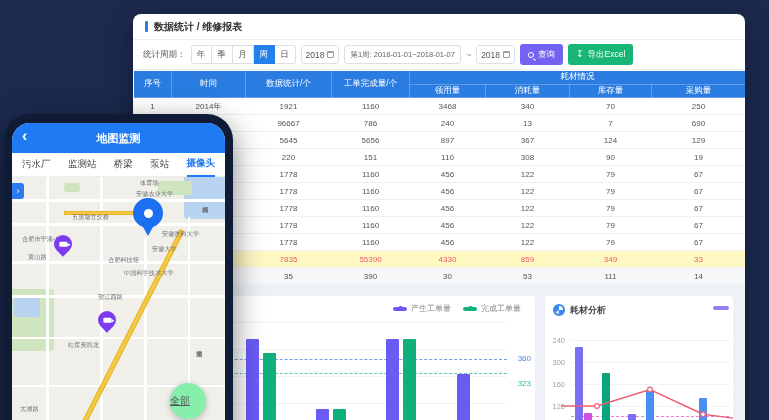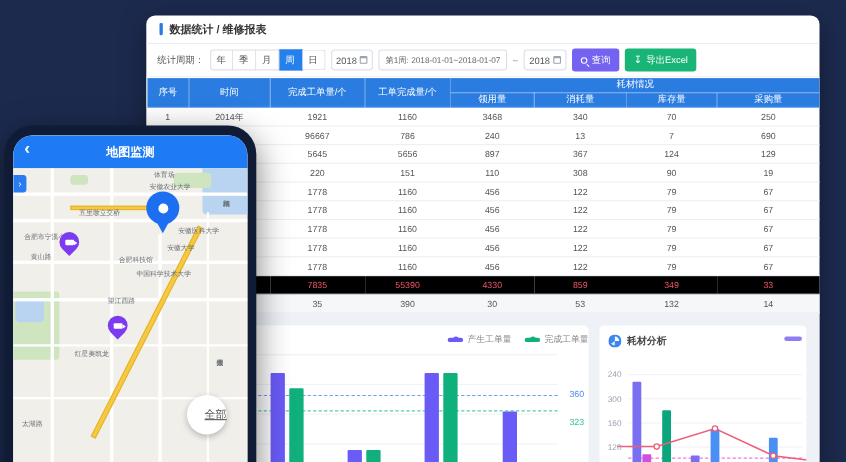--- a/index.html
+++ b/index.html
@@ -40,30 +40,30 @@
     left:5px; top:5px; transform:rotate(-45deg); }
   .dlicon { font-size:9px; line-height:1; }
 
   
   table.report { width:612px; border-collapse:collapse; table-layout:fixed; }
   table.report th { background:#2a7ce0; color:#fff; font-size:8.5px; font-weight:normal;
     border:1px solid rgba(255,255,255,.25); height:13px; }
   table.report th.main { height:27px; }
   table.report td { font-size:8px; color:#555; text-align:center; height:17px;
     border-bottom:1px solid #ecEFf4; border-bottom:1px solid #eceff4; }
-  tr.total-row td { background:#000000; color:#f0556a; }
+  tr.total-row td { background:#fef9c3; color:#f0556a; }
   tr.avg-row td { background:#f6f7f9; }
 
   
   .charts-row { position:absolute; left:0; top:270px; width:612px; height:230px;
     background:#eef1f6; display:flex; gap:10px; padding:12px; }
   .chart-card { background:#fff; border-radius:4px; position:relative; overflow:hidden; height:206px; }
   .chart-card.left { flex:1; }
   .chart-card.right { width:188px; }
-  .legend { position:absolute; top:7px; right:0; display:flex; gap:12px; }
+  .legend { position:absolute; top:7px; right:14px; display:flex; gap:12px; }
   .legend-item { display:flex; align-items:center; gap:4px; font-size:8px; color:#888; }
   .lmark { width:14px; height:4px; border-radius:2px; position:relative; }
   .lmark::after { content:""; position:absolute; width:5px; height:5px; border-radius:50%;
     left:4.5px; top:-0.5px; background:inherit; }
   .plot { position:absolute; left:10px; right:28px; top:26px; height:170px; }
   .gridline { position:absolute; left:0; right:0; height:1px; background:#f0f2f6; }
   .avg-line { position:absolute; left:0; right:0; height:0; border-top:1px dashed; opacity:.8; }
   .avg-label { position:absolute; font-size:8px; transform:translateY(-55%); }
   .bar { position:absolute; bottom:0; border-radius:1px 1px 0 0; }
 
@@ -103,22 +103,22 @@
     border-right:5px solid transparent; border-top:9px solid #1d6ff2; }
   .pin-dot { width:9px; height:9px; background:#fff; border-radius:50%; }
   .cam { position:absolute; width:18px; height:18px; background:#7c3bf0; border-radius:50% 50% 50% 0;
     transform:rotate(-45deg); z-index:2; display:flex; align-items:center; justify-content:center; cursor:pointer; }
   .cam-inner { transform:rotate(45deg); width:8px; height:5px; background:#fff; border-radius:1px; position:relative; }
   .cam-inner::after { content:""; position:absolute; right:-3px; top:0.5px; border-top:2px solid transparent;
     border-bottom:2px solid transparent; border-left:3px solid #fff; }
   .expander { position:absolute; left:0; top:6px; width:12px; height:16px; background:#2a7cf0;
     border-radius:0 3px 3px 0; color:#fff; font-size:9px; display:flex; align-items:center;
     justify-content:center; z-index:2; cursor:pointer; }
-  .all-btn { position:absolute; width:36px; height:36px; background:#ffffff; border-radius:50%;
-    box-shadow:0 2px 6px rgba(0,0,0,.25); display:flex; align-items:center; justify-content:flex-end;
+  .all-btn { position:absolute; width:36px; height:36px; background:#86efac; border-radius:50%;
+    box-shadow:0 2px 6px rgba(0,0,0,.25); display:flex; align-items:center; justify-content:flex-start;
     font-size:10px; color:#555; z-index:3; cursor:pointer;text-decoration:underline; }
 </style>
 </head>
 <body>
 
 <div class="stage">
 
   <div class="dashboard">
 
     <div class="breadcrumb-bar">
@@ -163,21 +163,21 @@
           <col style="width: 78px;">
           <col style="width: 76px;">
           <col style="width: 84px;">
           <col style="width: 82px;">
           <col style="width: 94px;">
         </colgroup>
         <thead>
           <tr>
             <th class="main" rowspan="2">序号</th>
             <th class="main" rowspan="2">时间</th>
-            <th class="main" rowspan="2">完成工单量/个</th>
+            <th class="main" rowspan="2">数据统计/个</th>
             <th class="main" rowspan="2">工单完成量/个</th>
             <th colspan="4">耗材情况</th>
           </tr>
           <tr>
             <th>领用量</th>
             <th>消耗量</th>
             <th>库存量</th>
             <th>采购量</th>
           </tr>
         </thead>
@@ -282,21 +282,21 @@
             <td>349</td>
             <td>33</td>
           </tr>
           <tr class="avg-row">
             <td></td>
             <td>平均值</td>
             <td>35</td>
             <td>390</td>
             <td>30</td>
             <td>53</td>
-            <td>132</td>
+            <td>111</td>
             <td>14</td>
           </tr>
         </tbody>
       </table>
 
     <div class="charts-row">
       <div class="chart-card left">
         <div class="legend" id="legend-left">
             <div class="legend-item">
               <span class="lmark" style="background: rgb(106, 91, 247);"></span>
@@ -366,20 +366,27 @@
       </div>
     </div>
   </div>
 
   <div class="phone">
     <div class="phone-screen">
       <div class="phone-header">
         <span class="back">‹</span>
         <span>地图监测</span>
       </div>
+      <div class="phone-tabs" id="phone-tabs">
+          <div class="ptab">污水厂</div>
+          <div class="ptab">监测站</div>
+          <div class="ptab">桥梁</div>
+          <div class="ptab">泵站</div>
+          <div class="ptab active">摄像头</div>
+        </div>
       <div class="map" id="map">
 
         <div class="water" style="left:172px;top:-6px;width:48px;height:48px;"></div>
         <div class="park" style="left:146px;top:4px;width:34px;height:14px;"></div>
         <div class="park" style="left:52px;top:6px;width:16px;height:9px;"></div>
         <div class="park" style="left:-4px;top:112px;width:46px;height:62px;"></div>
         <div class="water" style="left:2px;top:118px;width:26px;height:22px;"></div>
         <div class="road road-h" style="top:22px;"></div>
         <div class="road road-h" style="top:46px;"></div>
         <div class="road road-h" style="top:84px;"></div>

